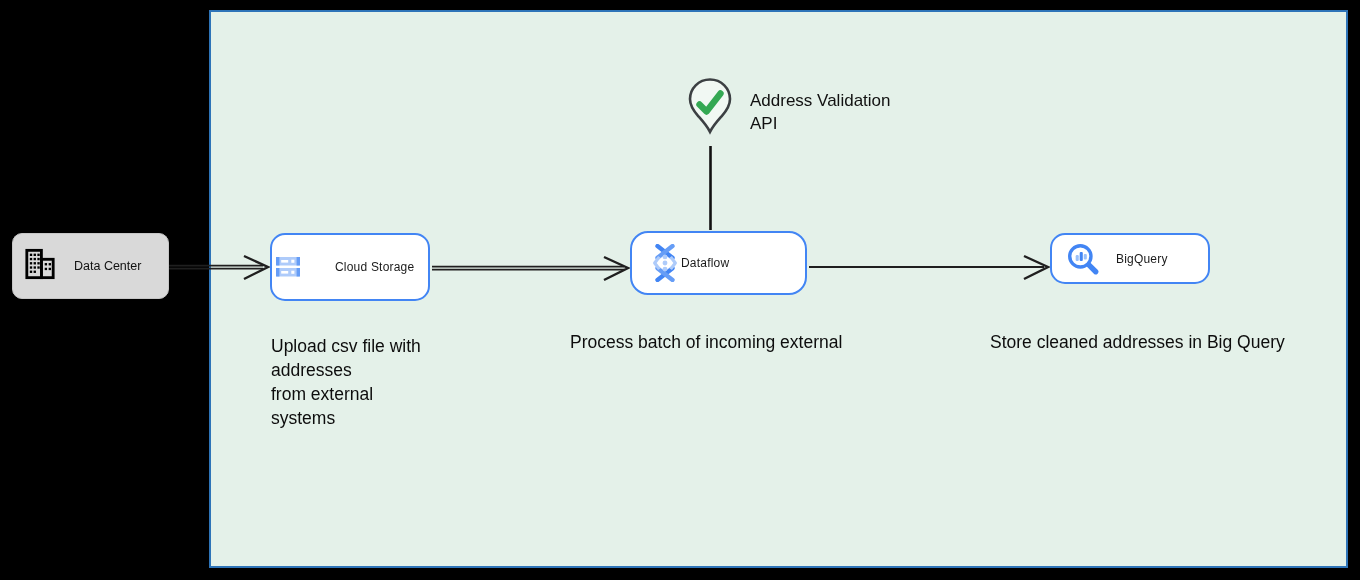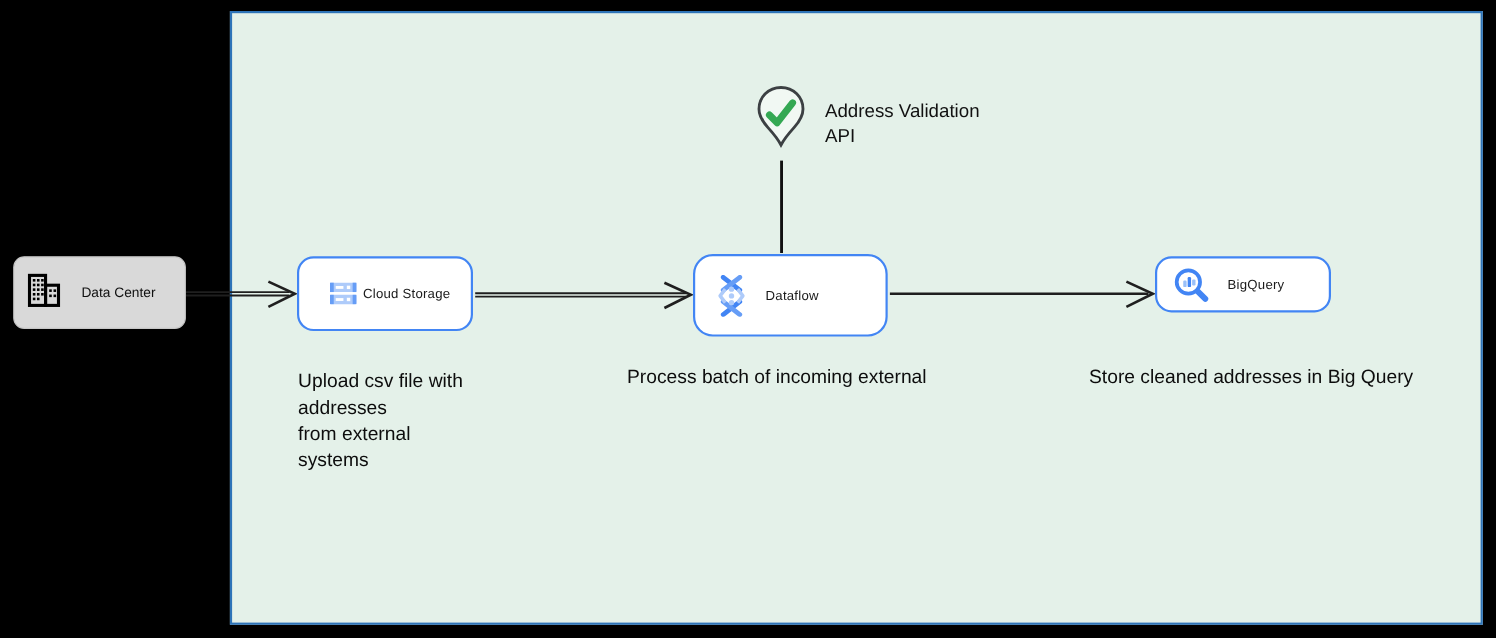--- a/index.html
+++ b/index.html
@@ -13,22 +13,22 @@
     position:absolute;left:209px;top:10px;width:1135px;height:554px;
     background:#e4f1e9;border:2px solid #2e74b8;
   }
   .node{
     position:absolute;display:flex;align-items:center;
     background:#ffffff;border:2px solid #4285f4;border-radius:15px;
     box-sizing:border-box;
   }
   .node .icon{display:flex;align-items:center;justify-content:center;flex:0 0 auto;}
   .node .label{font-size:12px;color:#1a1a1a;letter-spacing:0.2px;}
-  .cs-node{left:270px;top:233px;width:160px;height:68px;padding-left:26px;gap:4px;}
-  .df-node{left:630px;top:231px;width:177px;height:75px;padding-left:17px;gap:15px;border-radius:18px;}
+  .cs-node{left:270px;top:233px;width:160px;height:68px;padding-left:2px;gap:33px;}
+  .df-node{left:630px;top:231px;width:177px;height:64px;padding-left:17px;border-radius:18px;}
   .bq-node{left:1050px;top:233px;width:160px;height:51px;padding-left:14px;gap:16px;}
   .dc-node{
     position:absolute;left:12px;top:233px;width:157px;height:66px;
     background:#d9d9d9;border:1px solid #c6c6c6;border-radius:10px;
     display:flex;align-items:center;padding-left:11px;gap:18px;box-sizing:border-box;
   }
   .dc-node .label{font-size:12.5px;color:#111;}
   .caption{
     position:absolute;color:#0d0d0d;font-size:17.5px;line-height:24px;
     white-space:pre-line;

